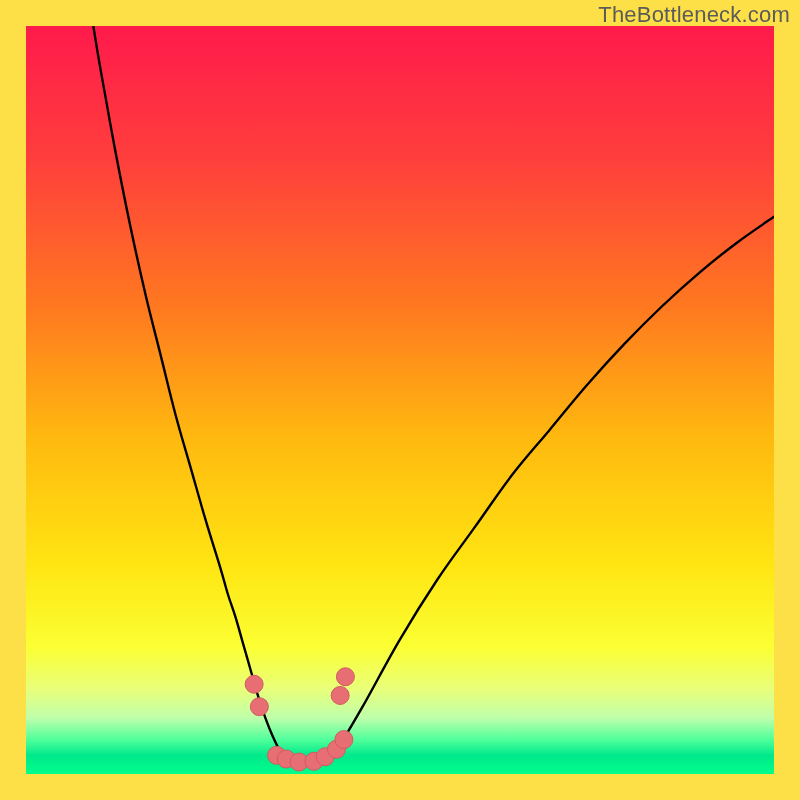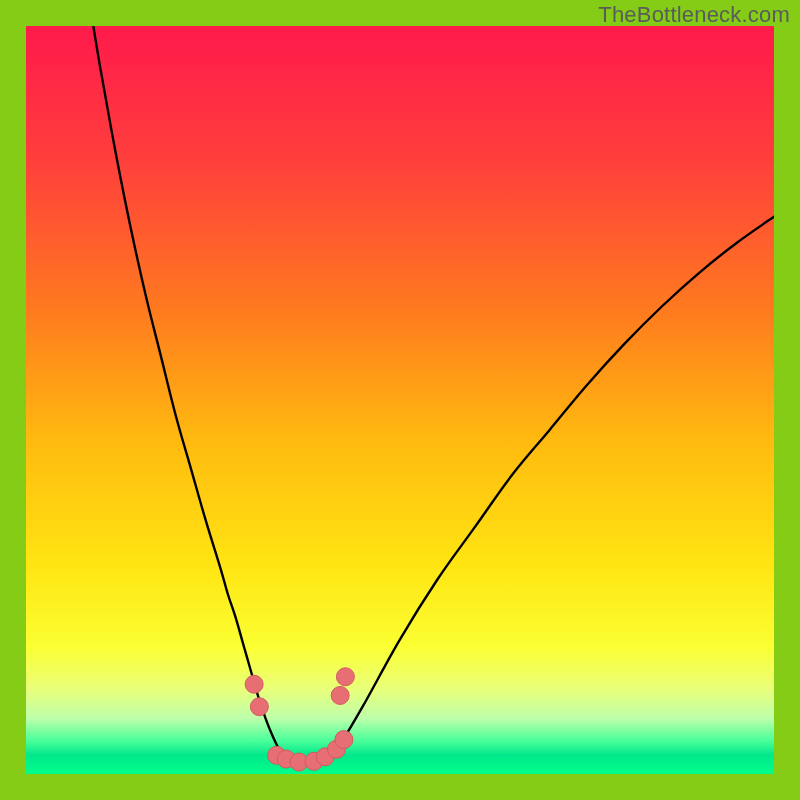--- a/index.html
+++ b/index.html
@@ -10,21 +10,21 @@
     overflow: hidden;
     background: #000;
     font-family: Arial, Helvetica, sans-serif;
   }
   .frame {
     position: absolute;
     top: 0;
     left: 0;
     width: 800px;
     height: 800px;
-    background: #84cc16;
+    background: #fde047;
   }
   .plot {
     position: absolute;
     top: 26px;
     left: 26px;
     width: 748px;
     height: 748px;
   }
   .watermark {
     position: absolute;

